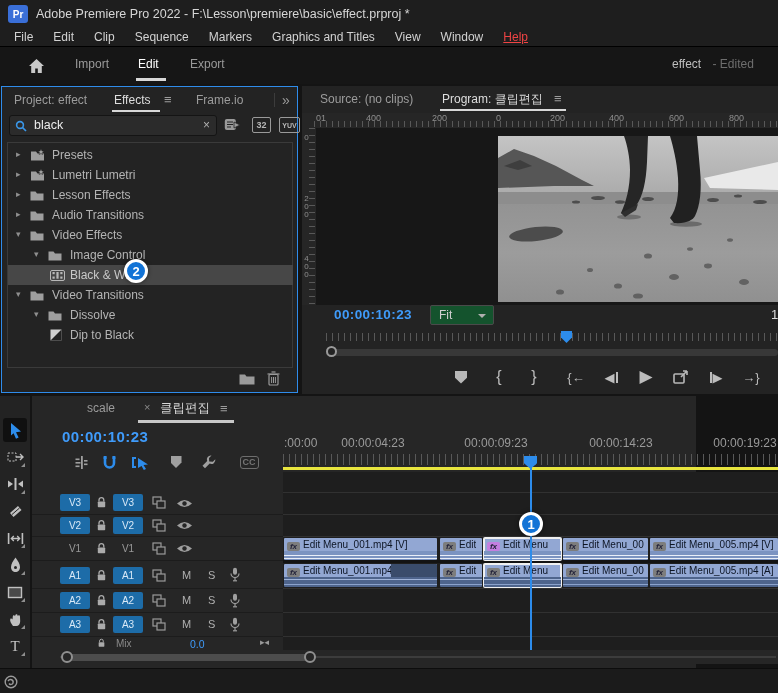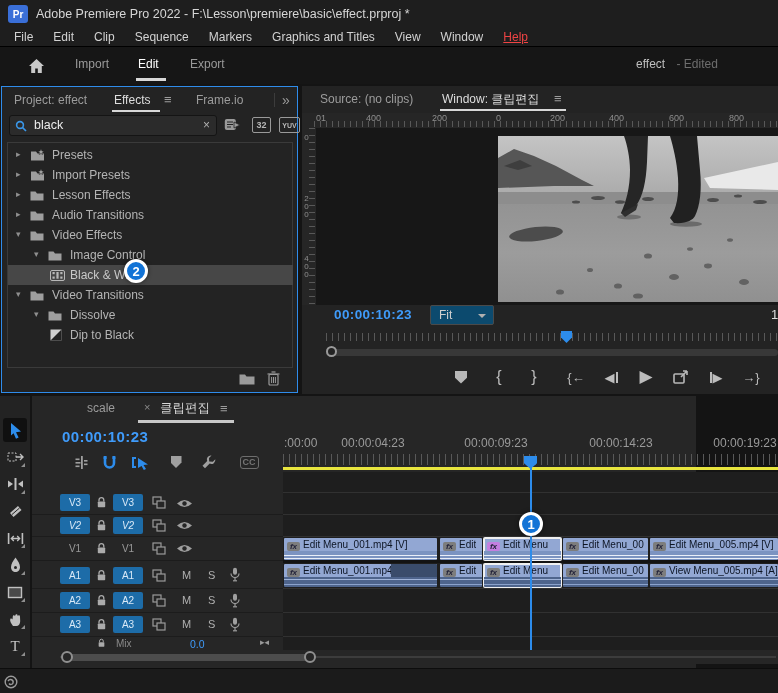--- a/index.html
+++ b/index.html
@@ -73,21 +73,21 @@
   <div class="abs" style="left:0;top:47px;width:778px;height:37px;background:#161616;">
     <div class="abs ic" style="left:26px;top:9px;width:20px;height:20px;">
       <svg width="17" height="16" viewBox="0 0 17 16">
           <path d="M8.5 1 L16 8 h-2.2 v7 h-4 v-4.5 h-2.6 V15 h-4 V8 H1 Z" fill="#c9c9c9"></path>
         </svg>
     </div>
     <div class="abs" style="left:75px;top:0;height:35px;line-height:35px;color:#9a9a9a;">Import</div>
     <div class="abs" style="left:138px;top:0;height:35px;line-height:35px;color:#ffffff;">Edit</div>
     <div class="abs underline" style="left:136px;top:31px;width:30px;height:2.5px;"></div>
     <div class="abs" style="left:190px;top:0;height:35px;line-height:35px;color:#9a9a9a;">Export</div>
-    <div class="abs" style="left:636px;top:0;height:35px;line-height:35px;">
+    <div class="abs" style="left:672px;top:0;height:35px;line-height:35px;">
       <span style="color:#bfbfbf;">effect</span>
       <span style="color:#6e6e6e;margin-left:8px;">- Edited</span>
     </div>
   </div>
 
   <div class="abs panel" style="left:1px;top:86px;width:297px;height:307px;border:1.5px solid #2f8ceb;box-sizing:border-box;">
 
     <span class="abs tabtxt" style="left:12px;top:0;">Project: effect</span>
     <span class="abs tabtxt tabactive" style="left:112px;top:0;">Effects</span>
     <span class="abs tabtxt" style="left:162px;top:0;font-size:13px;">≡</span>
@@ -129,21 +129,21 @@
       <span class="lbl" style="left:44px;">Presets</span>
     </div>
     <div class="treerow" style="top:78px;">
       <span class="chev" style="left:8px;">▸</span>
       <span class="abs ic" style="left:22px;top:4px;">
           <svg width="16" height="12" viewBox="0 0 16 12">
             <path d="M1 2.5 h5 l1.5 2 H14 v7 H1 Z" fill="#9e9e9e"></path>
             <path d="M11 0 l1 2 2 .2 -1.5 1.4 .4 2 -1.9-1 -1.9 1 .4-2 L8 2.2 10 2 Z" fill="#9e9e9e" stroke="#232323" stroke-width="0.5"></path>
           </svg>
         </span>
-      <span class="lbl" style="left:44px;">Import Presets</span>
+      <span class="lbl" style="left:44px;">Lumetri Lumetri</span>
     </div>
     <div class="treerow" style="top:98px;">
       <span class="chev" style="left:8px;">▸</span>
       <span class="abs ic" style="left:22px;top:5px;">
           <svg width="14" height="11" viewBox="0 0 14 11">
             <path d="M0.5 1.5 h5 l1.5 2 H13.5 v7 H0.5 Z" fill="#9e9e9e"></path>
           </svg>
         </span>
       <span class="lbl" style="left:44px;">Lesson Effects</span>
     </div>
@@ -229,21 +229,21 @@
           <line x1="4.5" y1="1" x2="8.5" y2="1" stroke="#9a9a9a" stroke-width="1.2"></line>
           <line x1="4.6" y1="6" x2="4.6" y2="12" stroke="#9a9a9a"></line>
           <line x1="6.5" y1="6" x2="6.5" y2="12" stroke="#9a9a9a"></line>
           <line x1="8.4" y1="6" x2="8.4" y2="12" stroke="#9a9a9a"></line>
         </svg>
     </span>
   </div>
 
   <div class="abs panel" style="left:302px;top:86px;width:476px;height:308px;">
     <span class="abs tabtxt" style="left:18px;top:0;">Source: (no clips)</span>
-    <span class="abs tabtxt tabactive" style="left:140px;top:0;">Window: 클립편집</span>
+    <span class="abs tabtxt tabactive" style="left:140px;top:0;">Program: 클립편집</span>
     <span class="abs tabtxt" style="left:252px;top:0;font-size:13px;">≡</span>
     <div class="abs underline" style="left:138px;top:23px;width:126px;"></div>
 
     <div class="abs" style="left:0;top:27px;width:476px;height:15px;background:#262626;">
       <span class="abs" style="left:14px;top:0;font-size:9px;color:#8e8e8e;">01</span>
       <span class="abs" style="left:64px;top:0;font-size:9px;color:#8e8e8e;">400</span>
       <span class="abs" style="left:130px;top:0;font-size:9px;color:#8e8e8e;">200</span>
       <span class="abs" style="left:194px;top:0;font-size:9px;color:#8e8e8e;">0</span>
       <span class="abs" style="left:248px;top:0;font-size:9px;color:#8e8e8e;">200</span>
       <span class="abs" style="left:307px;top:0;font-size:9px;color:#8e8e8e;">400</span>
@@ -305,21 +305,21 @@
         </g>
         <ellipse cx="131" cy="81" rx="12" ry="2.4" fill="#6f6f6f"></ellipse>
         <ellipse cx="188" cy="88" rx="16" ry="2.8" fill="#6a6a6a"></ellipse>
         <path d="M126 0 L150 0 L149 26 C148 46 145 60 138 70 C135 74 130 79 127 80 L123 77 C128 66 132 52 132 34 C132 22 129 8 126 0 Z" fill="#262626"></path>
         <path d="M172 0 L199 0 L202 34 C204 54 202 70 197 80 C195 84 188 88 176 87 L172 82 C179 73 181 58 180 42 C179 26 175 10 172 0 Z" fill="#212121"></path>
         <path d="M123 77 L140 68 L138 74 L127 81 Z" fill="#2e2e2e"></path>
       </svg>
     </div>
 
     <span class="abs" style="left:32px;top:221px;font-size:13.5px;font-weight:bold;color:#3f9bfa;letter-spacing:0.4px;">00:00:10:23</span>
-    <div class="abs" style="left:128px;top:219px;width:64px;height:20px;background:#0c4a6e;border:1px solid #4a4a4a;border-radius:2px;box-sizing:border-box;">
+    <div class="abs" style="left:128px;top:219px;width:64px;height:20px;background:#14532d;border:1px solid #4a4a4a;border-radius:2px;box-sizing:border-box;">
       <span class="abs" style="left:8px;top:2px;color:#cfcfcf;">Fit</span>
       <span class="abs ddchev" style="right:7px;top:8px;"></span>
     </div>
     <div class="abs nowrap" style="left:469px;top:221px;width:7px;color:#dddddd;font-size:13px;">1</div>
 
     <div class="abs hticks" style="left:24px;top:247px;width:452px;height:8px;"></div>
     <div class="abs pent" style="left:259px;top:245px;width:11px;height:12px;background:#2d8ceb;"></div>
     <div class="abs" style="left:24px;top:263px;width:452px;height:7px;background:#383838;border-radius:4px;"></div>
     <div class="abs" style="left:24px;top:260px;width:11px;height:11px;border-radius:50%;border:2px solid #9a9a9a;background:#232323;box-sizing:border-box;"></div>
 
@@ -492,21 +492,21 @@
           </svg>
         </span>
       <span class="abs ic" style="left:144px;top:6px;">
           <svg width="17" height="11" viewBox="0 0 17 11">
             <path d="M1 5.5 Q8.5 -1.5 16 5.5 Q8.5 12.5 1 5.5 Z" fill="#9f9f9f"></path>
             <circle cx="8.5" cy="5.5" r="2.2" fill="#262626"></circle>
           </svg>
         </span>
     </div>
 
-    <div class="abs" style="left:0;top:119px;width:251px;height:21px;border-bottom:1px solid #1c1c1c;font-style:italic;">
+    <div class="abs" style="left:0;top:119px;width:251px;height:21px;border-bottom:1px solid #1c1c1c;">
       <div class="patch" style="left:28px;top:2px;">V2</div>
       <span class="abs ic" style="left:64px;top:4px;">
           <svg width="11" height="13" viewBox="0 0 11 13">
             <path d="M3 5.5 V4 a2.4 2.4 0 0 1 4.8 0 V5.5" fill="none" stroke="#ababab" stroke-width="1.3"></path>
             <rect x="1.8" y="5.5" width="7.4" height="5.8" rx="0.8" fill="#ababab"></rect>
           </svg>
         </span>
       <div class="patch" style="left:81px;top:2px;">V2</div>
       <span class="abs ic" style="left:120px;top:4px;">
           <svg width="14" height="13" viewBox="0 0 14 13">
@@ -699,21 +699,21 @@
     <div class="clip" style="left:531px;top:168px;width:85px;">
       <div class="clip-title">
           <span class="fxb">fx</span>
           <span class="clip-label">Edit Menu_00</span>
         </div>
       <div class="abody"></div>
     </div>
     <div class="clip" style="left:618px;top:168px;width:128px;">
       <div class="clip-title">
           <span class="fxb">fx</span>
-          <span class="clip-label">View Menu_005.mp4 [A]</span>
+          <span class="clip-label">Edit Menu_005.mp4 [A]</span>
         </div>
       <div class="abody"></div>
     </div>
 
     <div class="abs pent" style="left:492px;top:60px;width:13px;height:13px;background:#2d8ceb;z-index:20;"></div>
     <div class="abs" style="left:498px;top:64px;width:1.5px;height:190px;background:#2d8ceb;z-index:20;"></div>
 
     <div class="callout" style="left:487px;top:116px;">1</div>
 
     <div class="abs" style="left:0;top:254px;width:746px;height:14px;background:#262626;">

